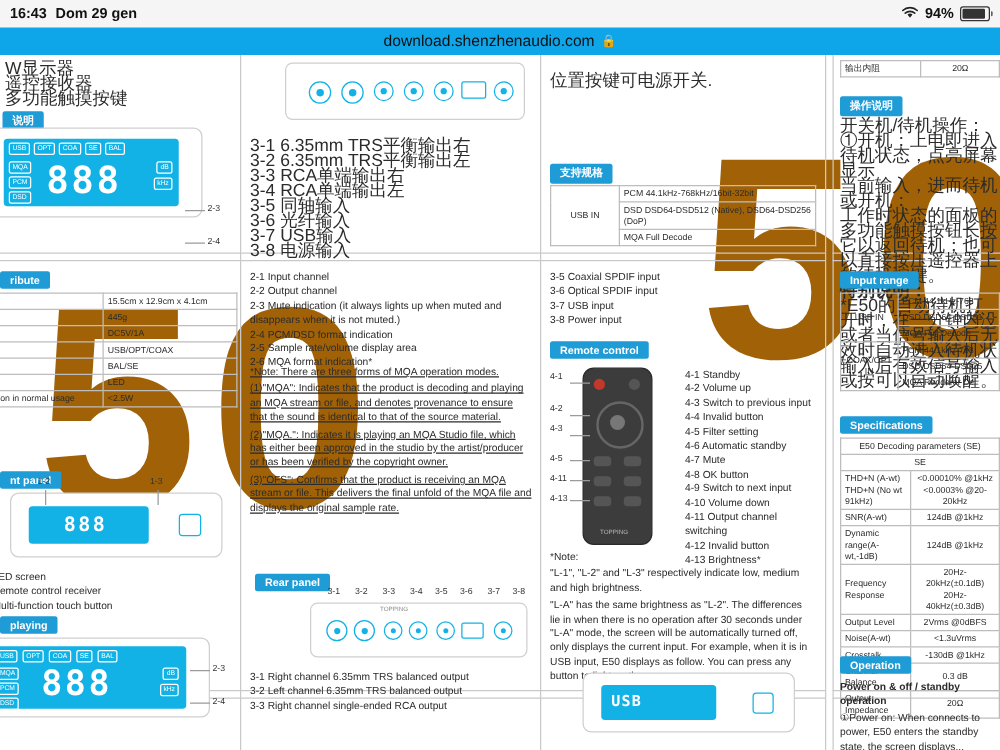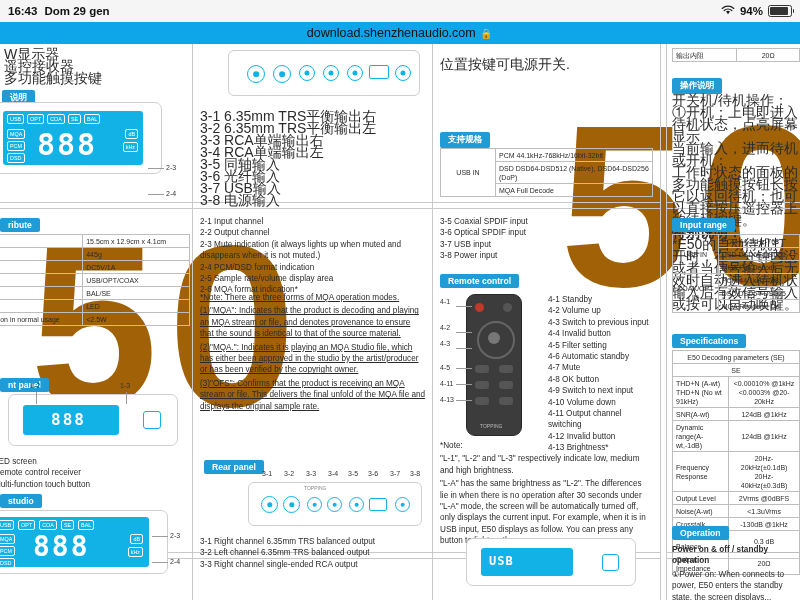--- a/index.html
+++ b/index.html
@@ -318,21 +318,21 @@
       <div class="leadv" style="left:28px;top:-2px;height:12px;"></div>
       <div class="leadv" style="left:118px;top:-2px;height:12px;"></div>
     </div>
     <div class="col t" style="left:-6px;top:412px;width:190px;">
       <div>LED screen</div>
       <div>Remote control receiver</div>
       <div>Multi-function touch button</div>
     </div>
 
     <div class="col" style="left:0px;top:446px;">
-      <span class="hdr">studio</span>
+      <span class="hdr">playing</span>
     </div>
     <div class="col" style="left:-16px;top:466px;width:200px;">
       <div class="dev-front" style="width:182px;height:62px;">
         <div class="screen" style="left:8px;top:6px;width:156px;height:50px;">
           <div style="position:absolute;left:4px;top:3px;display:flex;gap:4px;">
             <span class="pill" style="border-color:#fff;color:#fff;">USB</span>
             <span class="pill" style="border-color:#fff;color:#fff;">OPT</span>
             <span class="pill" style="border-color:#fff;color:#fff;">COA</span>
             <span class="pill" style="border-color:#fff;color:#fff;">SE</span>
             <span class="pill" style="border-color:#fff;color:#fff;">BAL</span>

